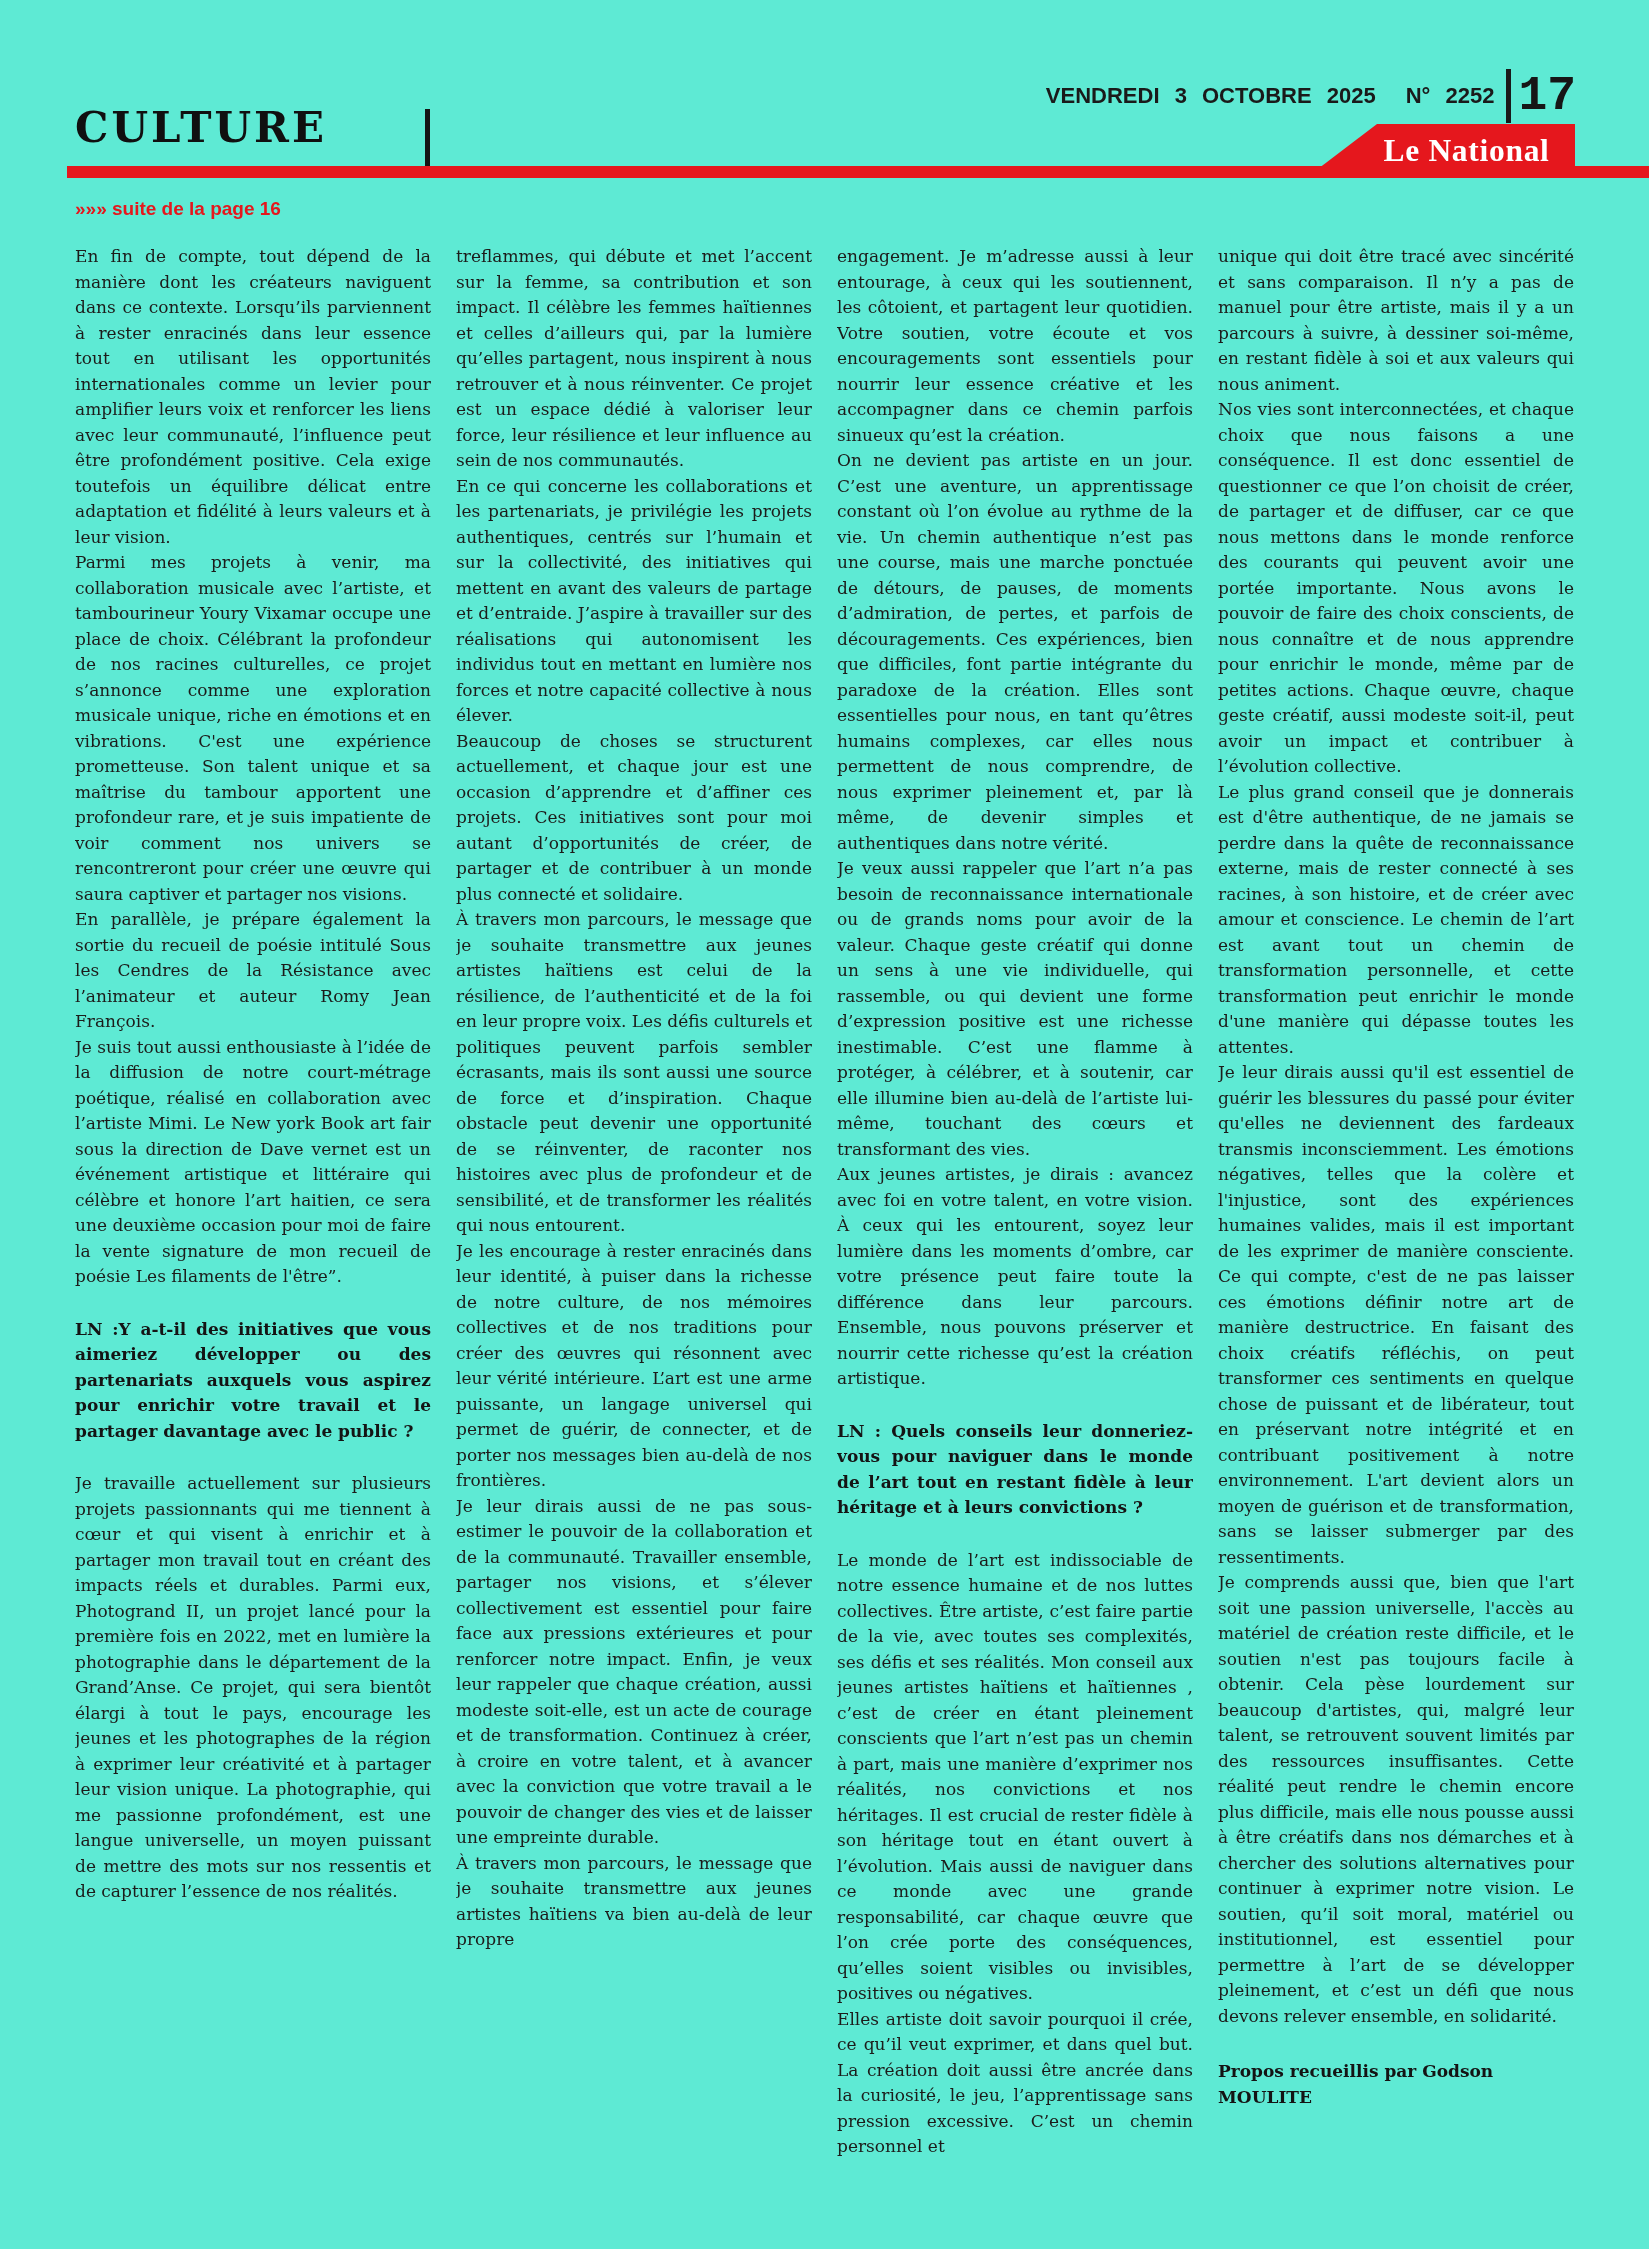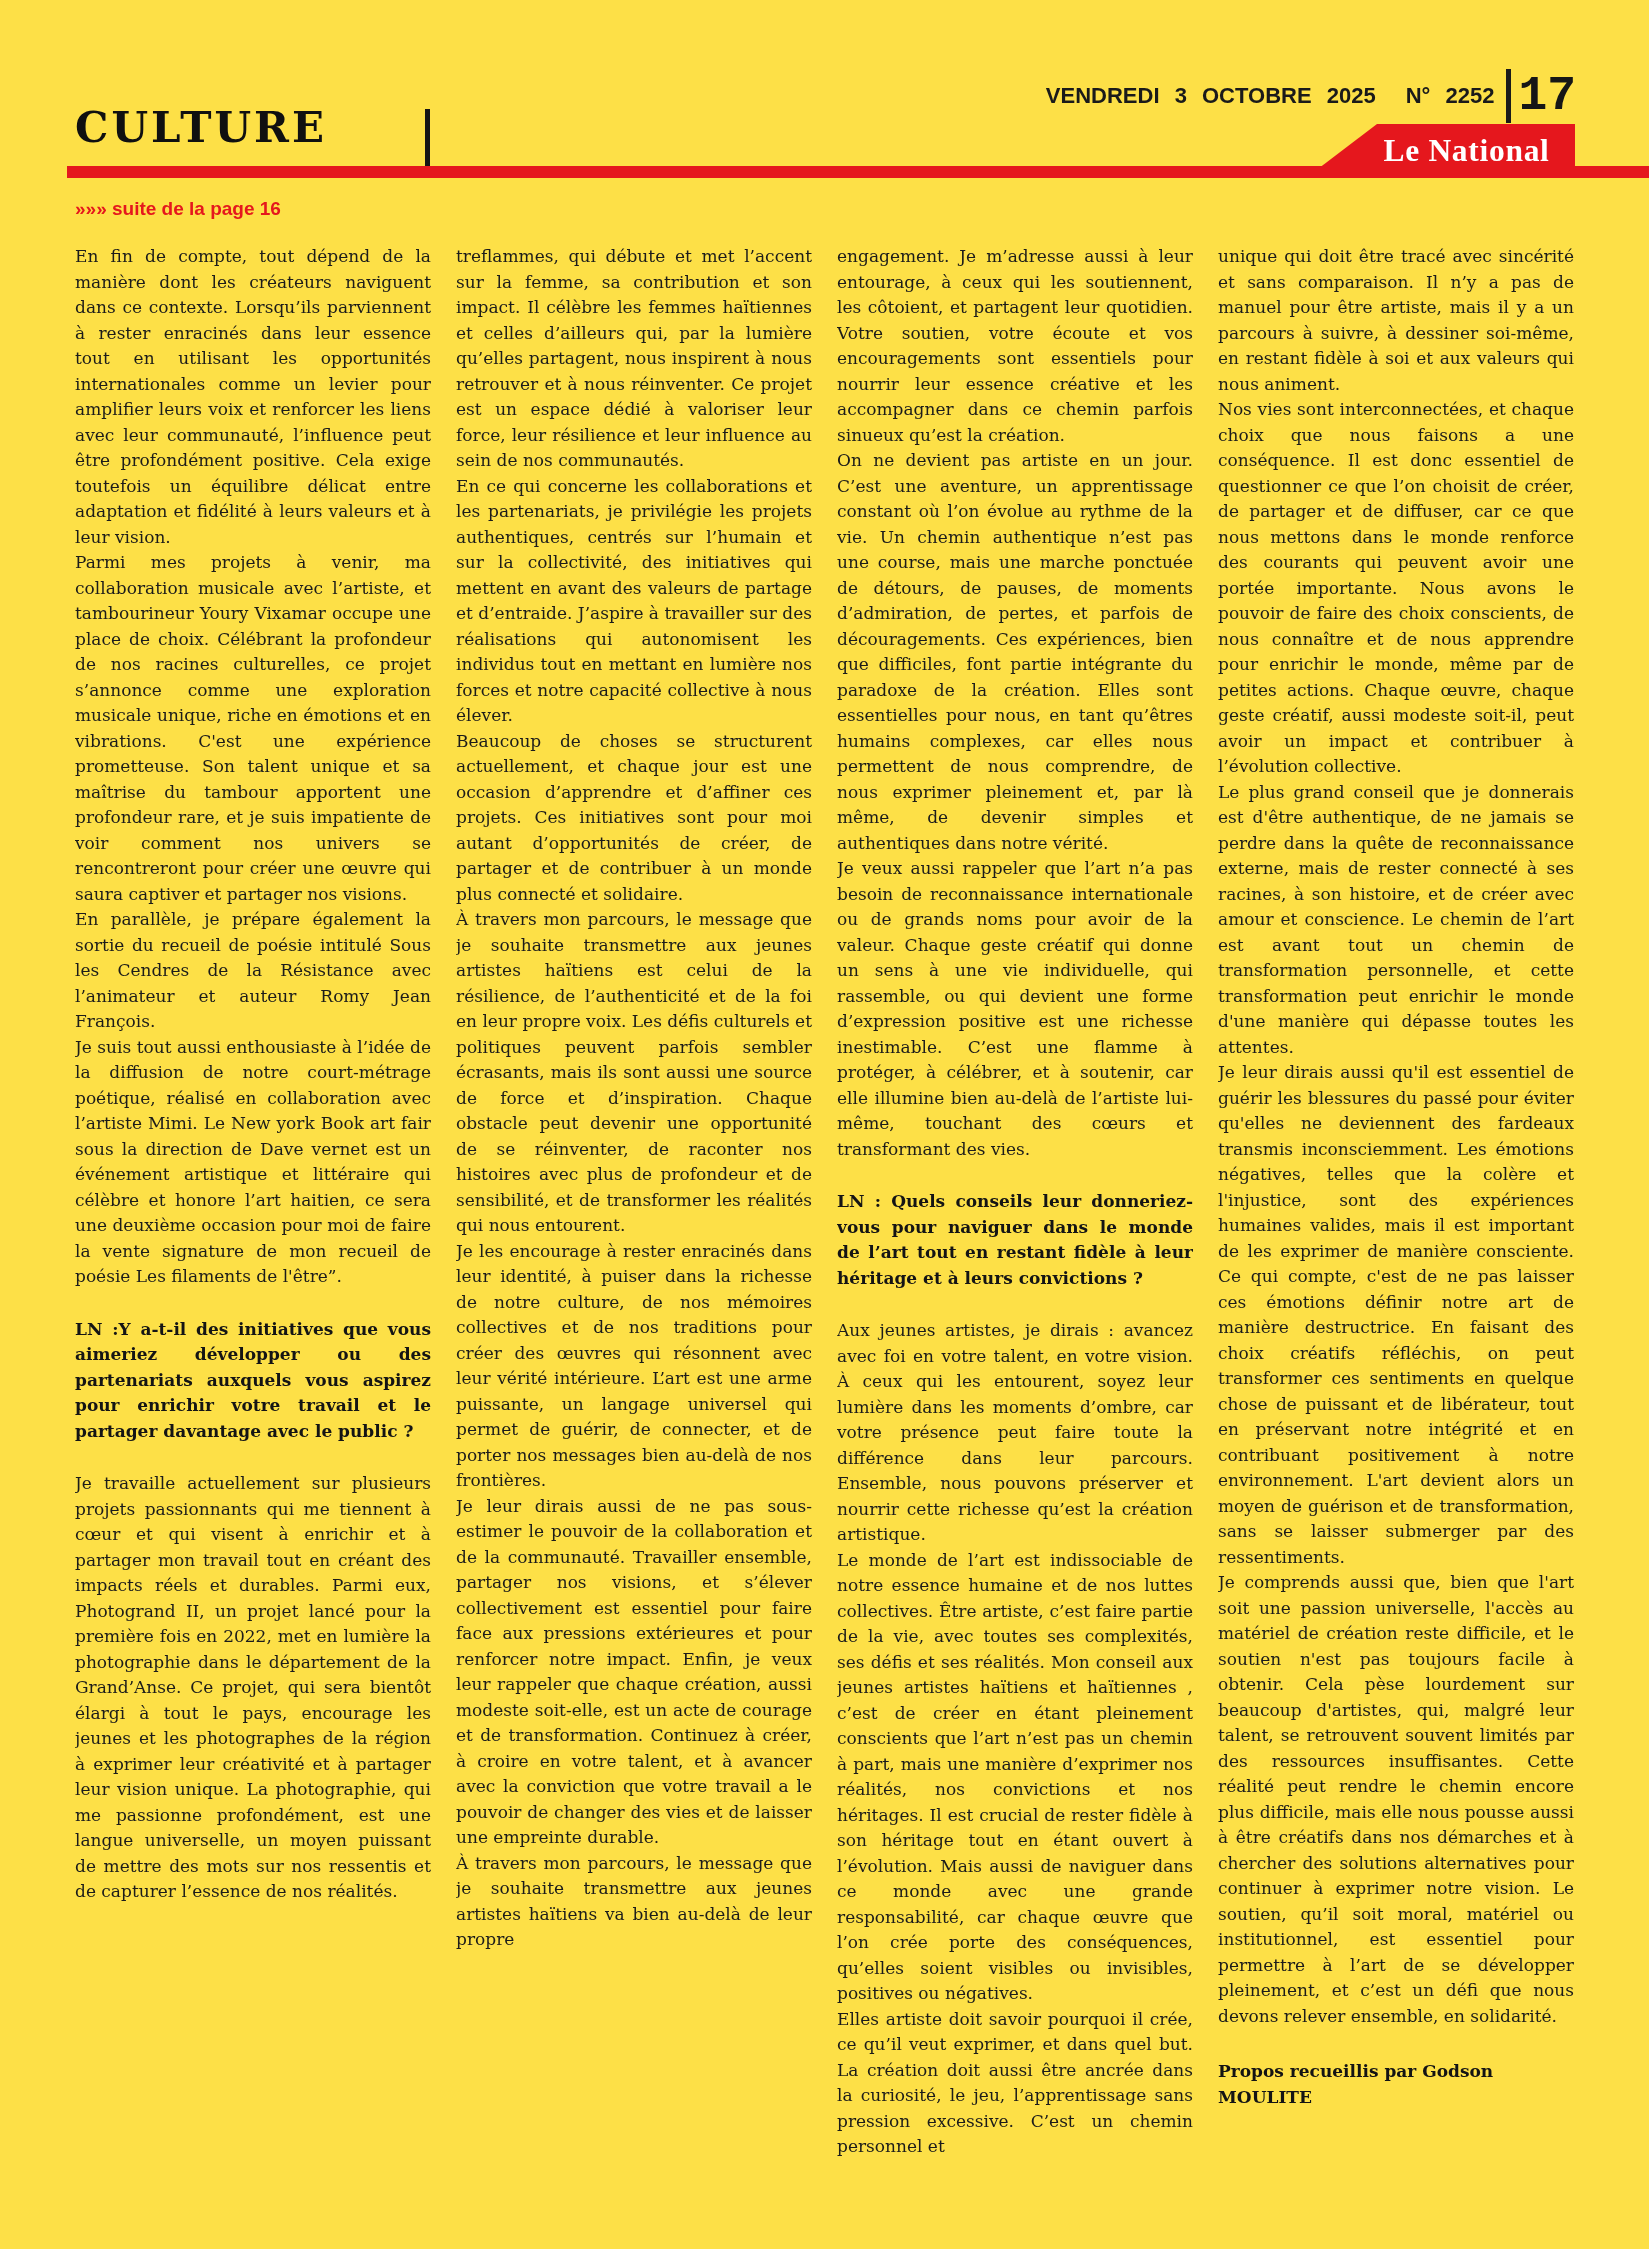--- a/index.html
+++ b/index.html
@@ -1,19 +1,19 @@
 <!DOCTYPE html>
 <html lang="fr" style="font-size:12px"><head>
 <meta charset="utf-8">
 <style>
   :root { --red:#e5171d; --ink:#1c1c1a; }
   * { margin:0; padding:0; box-sizing:border-box; }
   body { background:#888; }
   .page {
-    position:relative; width:1650px; height:2250px; background:#fde047;
+    position:relative; width:1650px; height:2250px; background:#5eead4;
     font-family:"DejaVu Serif", serif; overflow:hidden; margin:0 auto;
   }
   
   .culture {
     position:absolute; left:75px; top:103px;
     font-family:"DejaVu Serif", serif; font-weight:bold;
     font-size:42px; letter-spacing:3px; color:#101010;
   }
   .culture-bar { position:absolute; left:425px; top:109px; width:4.5px; height:69px; background:#151515; }
   .mast-right {
@@ -98,22 +98,22 @@
         <div class="block p">Beaucoup de choses se structurent actuellement, et chaque jour est une occasion d’apprendre et d’affiner ces projets. Ces initiatives sont pour moi autant d’opportunités de créer, de partager et de contribuer à un monde plus connecté et solidaire.</div>
         <div class="block p">À travers mon parcours, le message que je souhaite transmettre aux jeunes artistes haïtiens est celui de la résilience, de l’authenticité et de la foi en leur propre voix. Les défis culturels et politiques peuvent parfois sembler écrasants, mais ils sont aussi une source de force et d’inspiration. Chaque obstacle peut devenir une opportunité de se réinventer, de raconter nos histoires avec plus de profondeur et de sensibilité, et de transformer les réalités qui nous entourent.</div>
         <div class="block p">Je les encourage à rester enracinés dans leur identité, à puiser dans la richesse de notre culture, de nos mémoires collectives et de nos traditions pour créer des œuvres qui résonnent avec leur vérité intérieure. L’art est une arme puissante, un langage universel qui permet de guérir, de connecter, et de porter nos messages bien au-delà de nos frontières.</div>
         <div class="block p">Je leur dirais aussi de ne pas sous-estimer le pouvoir de la collaboration et de la communauté. Travailler ensemble, partager nos visions, et s’élever collectivement est essentiel pour faire face aux pressions extérieures et pour renforcer notre impact. Enfin, je veux leur rappeler que chaque création, aussi modeste soit-elle, est un acte de courage et de transformation. Continuez à créer, à croire en votre talent, et à avancer avec la conviction que votre travail a le pouvoir de changer des vies et de laisser une empreinte durable.</div>
         <div class="block p">À travers mon parcours, le message que je souhaite transmettre aux jeunes artistes haïtiens va bien au-delà de leur propre</div>
       </div>
     <div class="col">
         <div class="block p">engagement. Je m’adresse aussi à leur entourage, à ceux qui les soutiennent, les côtoient, et partagent leur quotidien. Votre soutien, votre écoute et vos encouragements sont essentiels pour nourrir leur essence créative et les accompagner dans ce chemin parfois sinueux qu’est la création.</div>
         <div class="block p">On ne devient pas artiste en un jour. C’est une aventure, un apprentissage constant où l’on évolue au rythme de la vie. Un chemin authentique n’est pas une course, mais une marche ponctuée de détours, de pauses, de moments d’admiration, de pertes, et parfois de découragements. Ces expériences, bien que difficiles, font partie intégrante du paradoxe de la création. Elles sont essentielles pour nous, en tant qu’êtres humains complexes, car elles nous permettent de nous comprendre, de nous exprimer pleinement et, par là même, de devenir simples et authentiques dans notre vérité.</div>
         <div class="block p">Je veux aussi rappeler que l’art n’a pas besoin de reconnaissance internationale ou de grands noms pour avoir de la valeur. Chaque geste créatif qui donne un sens à une vie individuelle, qui rassemble, ou qui devient une forme d’expression positive est une richesse inestimable. C’est une flamme à protéger, à célébrer, et à soutenir, car elle illumine bien au-delà de l’artiste lui-même, touchant des cœurs et transformant des vies.</div>
+        <div class="block p">Aux jeunes artistes, je dirais : avancez avec foi en votre talent, en votre vision. À ceux qui les entourent, soyez leur lumière dans les moments d’ombre, car votre présence peut faire toute la différence dans leur parcours. Ensemble, nous pouvons préserver et nourrir cette richesse qu’est la création artistique.</div>
         <div class="block q">LN : Quels conseils leur donneriez-vous pour naviguer dans le monde de l’art tout en restant fidèle à leur héritage et à leurs convictions ?</div>
-        <div class="block p">Aux jeunes artistes, je dirais : avancez avec foi en votre talent, en votre vision. À ceux qui les entourent, soyez leur lumière dans les moments d’ombre, car votre présence peut faire toute la différence dans leur parcours. Ensemble, nous pouvons préserver et nourrir cette richesse qu’est la création artistique.</div>
         <div class="block p">Le monde de l’art est indissociable de notre essence humaine et de nos luttes collectives. Être artiste, c’est faire partie de la vie, avec toutes ses complexités, ses défis et ses réalités. Mon conseil aux jeunes artistes haïtiens et haïtiennes , c’est de créer en étant pleinement conscients que l’art n’est pas un chemin à part, mais une manière d’exprimer nos réalités, nos convictions et nos héritages. Il est crucial de rester fidèle à son héritage tout en étant ouvert à l’évolution. Mais aussi de naviguer dans ce monde avec une grande responsabilité, car chaque œuvre que l’on crée porte des conséquences, qu’elles soient visibles ou invisibles, positives ou négatives.</div>
         <div class="block p">Elles artiste doit savoir pourquoi il crée, ce qu’il veut exprimer, et dans quel but. La création doit aussi être ancrée dans la curiosité, le jeu, l’apprentissage sans pression excessive. C’est un chemin personnel et</div>
       </div>
     <div class="col">
         <div class="block p">unique qui doit être tracé avec sincérité et sans comparaison. Il n’y a pas de manuel pour être artiste, mais il y a un parcours à suivre, à dessiner soi-même, en restant fidèle à soi et aux valeurs qui nous animent.</div>
         <div class="block p">Nos vies sont interconnectées, et chaque choix que nous faisons a une conséquence. Il est donc essentiel de questionner ce que l’on choisit de créer, de partager et de diffuser, car ce que nous mettons dans le monde renforce des courants qui peuvent avoir une portée importante. Nous avons le pouvoir de faire des choix conscients, de nous connaître et de nous apprendre pour enrichir le monde, même par de petites actions. Chaque œuvre, chaque geste créatif, aussi modeste soit-il, peut avoir un impact et contribuer à l’évolution collective.</div>
         <div class="block p">Le plus grand conseil que je donnerais est d'être authentique, de ne jamais se perdre dans la quête de reconnaissance externe, mais de rester connecté à ses racines, à son histoire, et de créer avec amour et conscience. Le chemin de l’art est avant tout un chemin de transformation personnelle, et cette transformation peut enrichir le monde d'une manière qui dépasse toutes les attentes.</div>
         <div class="block p">Je leur dirais aussi qu'il est essentiel de guérir les blessures du passé pour éviter qu'elles ne deviennent des fardeaux transmis inconsciemment. Les émotions négatives, telles que la colère et l'injustice, sont des expériences humaines valides, mais il est important de les exprimer de manière consciente. Ce qui compte, c'est de ne pas laisser ces émotions définir notre art de manière destructrice. En faisant des choix créatifs réfléchis, on peut transformer ces sentiments en quelque chose de puissant et de libérateur, tout en préservant notre intégrité et en contribuant positivement à notre environnement. L'art devient alors un moyen de guérison et de transformation, sans se laisser submerger par des ressentiments.</div>
         <div class="block p">Je comprends aussi que, bien que l'art soit une passion universelle, l'accès au matériel de création reste difficile, et le soutien n'est pas toujours facile à obtenir. Cela pèse lourdement sur beaucoup d'artistes, qui, malgré leur talent, se retrouvent souvent limités par des ressources insuffisantes. Cette réalité peut rendre le chemin encore plus difficile, mais elle nous pousse aussi à être créatifs dans nos démarches et à chercher des solutions alternatives pour continuer à exprimer notre vision. Le soutien, qu’il soit moral, matériel ou institutionnel, est essentiel pour permettre à l’art de se développer pleinement, et c’est un défi que nous devons relever ensemble, en solidarité.</div>
         <div class="block byline">Propos recueillis par Godson MOULITE</div>

